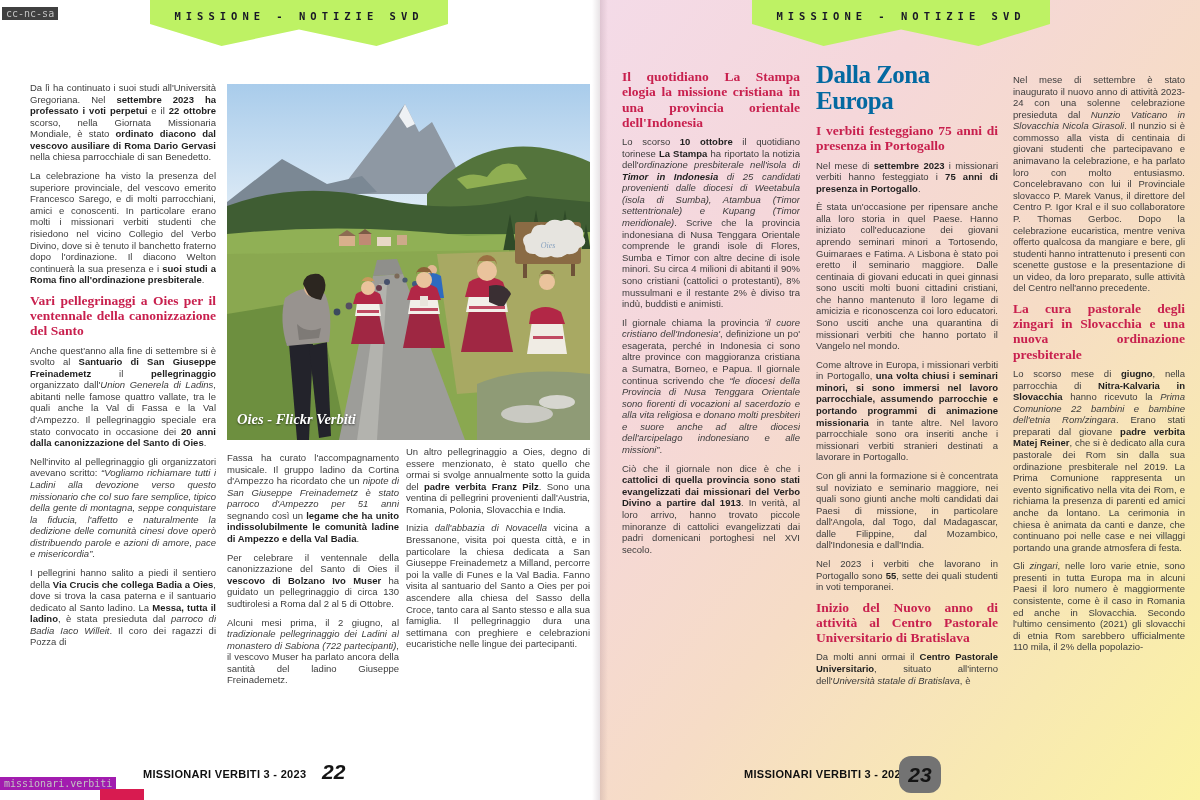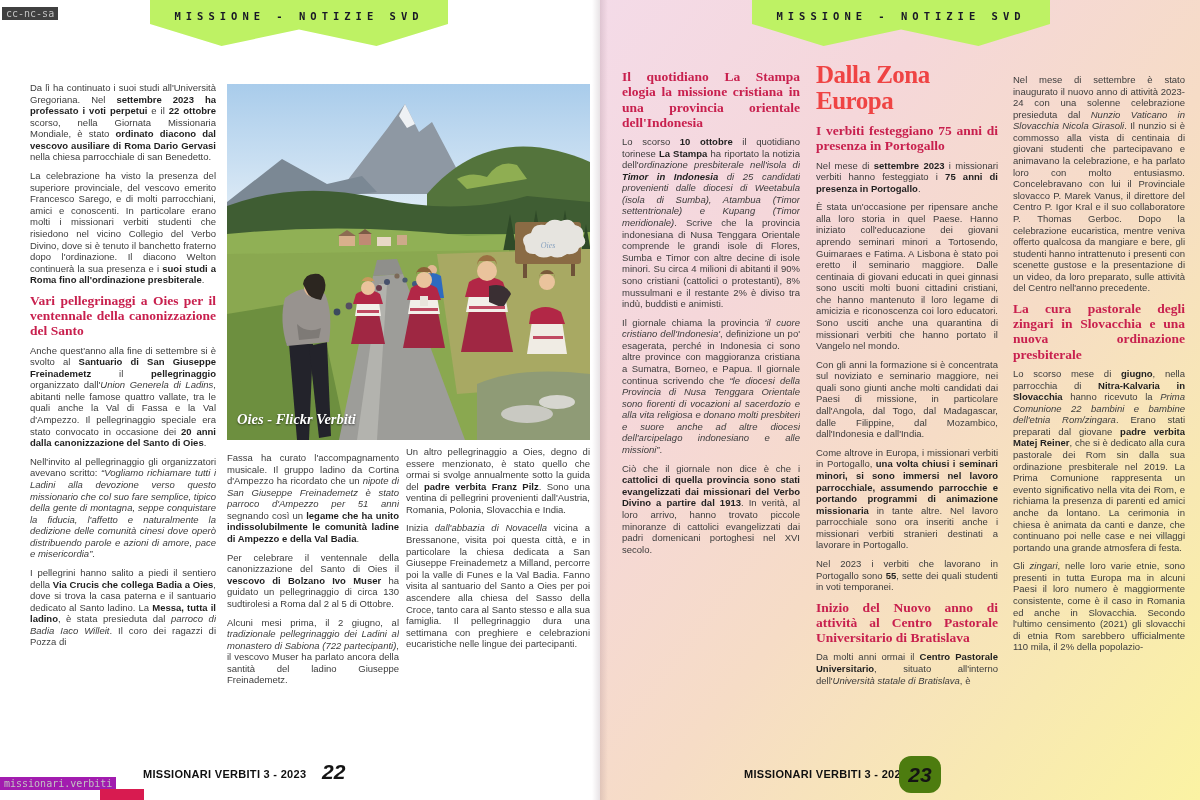--- a/index.html
+++ b/index.html
@@ -16,32 +16,32 @@
       clip-path:polygon(0 0,100% 0,100% 52%,76% 100%,50% 64%,24% 100%,0 52%);
       display:flex;justify-content:center;align-items:flex-start;padding-top:10px;box-sizing:border-box;}
   .ribbon-label{font-family:"DejaVu Sans Mono",monospace;font-weight:bold;font-size:10.5px;
       letter-spacing:5px;color:#181826;white-space:nowrap;}
 
   .col{position:absolute;font-size:9.5px;line-height:1.22;color:#3c3c3c;text-align:justify;overflow:hidden;}
   .col p{margin:0 0 7px 0;}
   .col b{color:#1f1f1f;}
   .red-h{font-family:"Liberation Serif",serif;font-weight:bold;color:#c8204e;
       font-size:13.5px;line-height:1.13;margin:3px 0 6px 0;text-align:justify;}
-  .big-h{font-family:"Liberation Serif",serif;font-weight:600;color:#ef4444;
+  .big-h{font-family:"Liberation Serif",serif;font-weight:600;color:#0369a1;
       font-size:25px;line-height:1.02;letter-spacing:-0.5px;margin:0 0 10px 0;text-align:left;}
 
   .photo{position:absolute;left:227px;top:84px;width:363px;height:356px;overflow:hidden;}
   .photo svg{display:block;}
   .photo-caption{position:absolute;left:10px;bottom:12px;color:#ffffff;font-style:italic;font-weight:bold;
       font-size:14.5px;font-family:"Liberation Serif",serif;text-shadow:0 1px 2px rgba(0,0,0,0.55);}
 
   .footer-brand{position:absolute;top:768px;font-size:11px;font-weight:bold;color:#101010;
       letter-spacing:0.3px;white-space:nowrap;}
   .page-num{position:absolute;font-weight:bold;font-style:italic;font-size:21px;color:#141414;}
-  .num-badge{position:absolute;left:899px;top:756px;width:42px;height:37px;background:#4d7c0f;
+  .num-badge{position:absolute;left:899px;top:756px;width:42px;height:37px;background:#737373;
       border-radius:12px;display:flex;align-items:center;justify-content:center;}
   .num-badge .page-num{position:static;}
 
   .wm{position:absolute;font-family:"DejaVu Sans Mono",monospace;font-size:10px;color:#c2c2c2;
       background:#404040;padding:1px 4px;white-space:nowrap;}
   .wm-top{left:2px;top:7px;}
   .wm-bottom{left:0px;top:777px;background:#a21caf;}
   .red-strip{position:absolute;left:100px;top:789px;width:44px;height:11px;background:#d81b50;}
 </style>
 </head>
@@ -219,22 +219,22 @@
   <p>Lo scorso <b>10 ottobre</b> il quotidiano torinese <b>La Stampa</b> ha riportato la notizia dell'<i>ordinazione presbiterale nell'isola di <b>Timor in Indonesia</b> di 25 candidati provenienti dalle diocesi di Weetabula (isola di Sumba), Atambua (Timor settentrionale) e Kupang (Timor meridionale)</i>. Scrive che la provincia indonesiana di Nusa Tenggara Orientale comprende le grandi isole di Flores, Sumba e Timor con altre decine di isole minori. Su circa 4 milioni di abitanti il 90% sono cristiani (cattolici o protestanti), 8% mussulmani e il restante 2% è diviso tra indù, buddisti e animisti.</p>
   <p>Il giornale chiama la provincia <i>'il cuore cristiano dell'Indonesia'</i>, definizione un po' esagerata, perché in Indonesia ci sono altre province con maggioranza cristiana a Sumatra, Borneo, e Papua. Il giornale continua scrivendo che <i>“le diocesi della Provincia di Nusa Tenggara Orientale sono fiorenti di vocazioni al sacerdozio e alla vita religiosa e donano molti presbiteri e suore anche ad altre diocesi dell'arcipelago indonesiano e alle missioni”</i>.</p>
   <p>Ciò che il giornale non dice è che i <b>cattolici di quella provincia sono stati evangelizzati dai missionari del Verbo Divino a partire dal 1913</b>. In verità, al loro arrivo, hanno trovato piccole minoranze di cattolici evangelizzati dai padri domenicani portoghesi nel XVI secolo.</p>
 </div>
 
 <div class="col" style="left:816px;top:62px;width:182px;height:686px;">
   <div class="big-h">Dalla Zona Europa</div>
   <div class="red-h">I verbiti festeggiano 75 anni di presenza in Portogallo</div>
   <p>Nel mese di <b>settembre 2023</b> i missionari verbiti hanno festeggiato i <b>75 anni di presenza in Portogallo</b>.</p>
   <p>È stata un'occasione per ripensare anche alla loro storia in quel Paese. Hanno iniziato coll'educazione dei giovani aprendo seminari minori a Tortosendo, Guimaraes e Fatima. A Lisbona è stato poi eretto il seminario maggiore. Dalle centinaia di giovani educati in quei ginnasi sono usciti molti buoni cittadini cristiani, che hanno mantenuto il loro legame di amicizia e riconoscenza coi loro educatori. Sono usciti anche una quarantina di missionari verbiti che hanno portato il Vangelo nel mondo.</p>
+  <p>Come altrove in Europa, i missionari verbiti in Portogallo, <b>una volta chiusi i seminari minori, si sono immersi nel lavoro parrocchiale, assumendo parrocchie e portando programmi di animazione missionaria</b> in tante altre. Nel lavoro parrocchiale sono ora inseriti anche i missionari verbiti stranieri destinati a lavorare in Portogallo.</p>
   <p>Con gli anni la formazione si è concentrata sul noviziato e seminario maggiore, nei quali sono giunti anche molti candidati dai Paesi di missione, in particolare dall'Angola, dal Togo, dal Madagascar, dalle Filippine, dal Mozambico, dall'Indonesia e dall'India.</p>
-  <p>Come altrove in Europa, i missionari verbiti in Portogallo, <b>una volta chiusi i seminari minori, si sono immersi nel lavoro parrocchiale, assumendo parrocchie e portando programmi di animazione missionaria</b> in tante altre. Nel lavoro parrocchiale sono ora inseriti anche i missionari verbiti stranieri destinati a lavorare in Portogallo.</p>
   <p>Nel 2023 i verbiti che lavorano in Portogallo sono <b>55</b>, sette dei quali studenti in voti temporanei.</p>
   <div class="red-h">Inizio del Nuovo anno di attività al Centro Pastorale Universitario di Bratislava</div>
   <p>Da molti anni ormai il <b>Centro Pastorale Universitario</b>, situato all'interno dell'<i>Università statale di Bratislava</i>, è</p>
 </div>
 
 <div class="col" style="left:1013px;top:74px;width:172px;height:674px;">
   <p>Nel mese di settembre è stato inaugurato il nuovo anno di attività 2023-24 con una solenne celebrazione presieduta dal <i>Nunzio Vaticano in Slovacchia Nicola Girasoli</i>. Il nunzio si è commosso alla vista di centinaia di giovani studenti che partecipavano e animavano la celebrazione, e ha parlato loro con molto entusiasmo. Concelebravano con lui il Provinciale slovacco P. Marek Vanus, il direttore del Centro P. Igor Kral e il suo collaboratore P. Thomas Gerboc. Dopo la celebrazione eucaristica, mentre veniva offerto qualcosa da mangiare e bere, gli studenti hanno intrattenuto i presenti con scenette gustose e la presentazione di un video, da loro preparato, sulle attività del Centro nell'anno precedente.</p>
   <div class="red-h">La cura pastorale degli zingari in Slovacchia e una nuova ordinazione presbiterale</div>
   <p>Lo scorso mese di <b>giugno</b>, nella parrocchia di <b>Nitra-Kalvaria in Slovacchia</b> hanno ricevuto la <i>Prima Comunione 22 bambini e bambine dell'etnia Rom/zingara</i>. Erano stati preparati dal giovane <b>padre verbita Matej Reiner</b>, che si è dedicato alla cura pastorale dei Rom sin dalla sua ordinazione presbiterale nel 2019. La Prima Comunione rappresenta un evento significativo nella vita dei Rom, e richiama la presenza di parenti ed amici anche da lontano. La cerimonia in chiesa è animata da canti e danze, che continuano poi nelle case e nei villaggi portando una grande atmosfera di festa.</p>
   <p>Gli <i>zingari</i>, nelle loro varie etnie, sono presenti in tutta Europa ma in alcuni Paesi il loro numero è maggiormente consistente, come è il caso in Romania ed anche in Slovacchia. Secondo l'ultimo censimento (2021) gli slovacchi di etnia Rom sarebbero ufficialmente 110 mila, il 2% della popolazio-</p>

